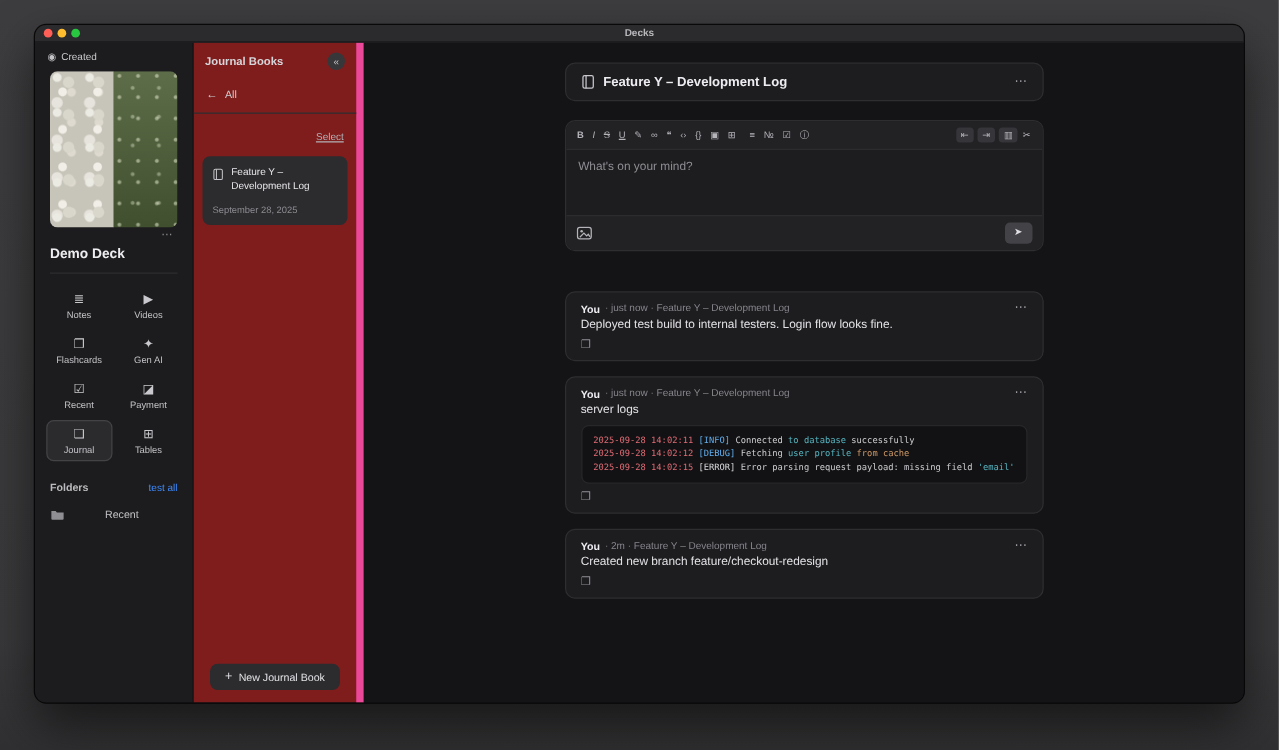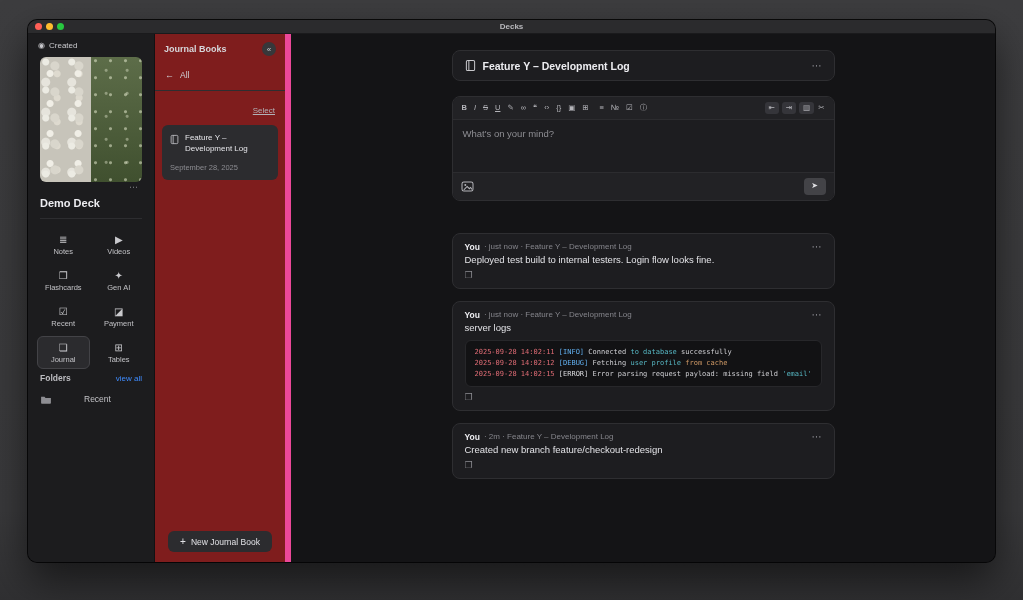--- a/index.html
+++ b/index.html
@@ -52,21 +52,21 @@
     color:#8e8e93; font-size:9px; line-height:1; cursor:pointer; }
   .deck-title { margin:5px 12px 0; font-size:11px; font-weight:700; color:#eeeef2; }
   .side-divider { border-top:1px solid #2d2d30; margin:9px 12px; }
   .tools { display:grid; grid-template-columns:1fr 1fr; gap:3px; margin:0 9px; }
   .tool { display:flex; flex-direction:column; align-items:center; gap:2px;
     padding:5px 2px 4px; border:1px solid rgba(0,0,0,0); border-radius:6px;
     background:none; cursor:pointer; }
   .tool.active { background:#2b2b2e; border-color:#434347; }
   .tool-icon { font-size:10px; color:#c9c9cd; line-height:1.1; }
   .tool-label { font-size:7.5px; color:#c2c2c6; }
-  .folders-row { display:flex; align-items:center; justify-content:space-between; margin:4px 12px 0; }
+  .folders-row { display:flex; align-items:center; justify-content:space-between; margin:16px 12px 0; }
   .folders-label { font-size:8.5px; font-weight:700; color:#bcbcc0; }
   .view-all { font-size:8px; color:#3f8cff; background:none; border:none; cursor:pointer; }
   .recent-row { display:flex; align-items:center; gap:5px; margin:11px 12px; cursor:pointer;
     background:none; border:none; }
   .recent-label { font-size:8.5px; color:#c2c2c6;padding-left:27px; }
   
   .books { width:136px; flex:none; background:#7f1d1d; border-right:6px solid #ec4899;
     display:flex; flex-direction:column; }
   .books-head { display:flex; align-items:center; justify-content:space-between; padding:8px 9px 6px; }
   .books-title { font-size:9px; font-weight:600; color:#d6d6da; }
@@ -191,21 +191,21 @@
     <span class="tool-icon">❏</span>
     <span class="tool-label">Journal</span>
   </button>
           <button class="tool">
     <span class="tool-icon">⊞</span>
     <span class="tool-label">Tables</span>
   </button>
         </div>
       <div class="folders-row">
         <span class="folders-label">Folders</span>
-        <button class="view-all">view all</button>
+        <button class="view-all">test all</button>
       </div>
       <button class="recent-row">
         <svg width="12" height="9" viewBox="0 0 14 11">
           <path d="M1 2.2 h4.2 l1.2 1.5 H13 v6 a1 1 0 0 1 -1 1 H2 a1 1 0 0 1 -1 -1 z" fill="#8e8e93"></path>
         </svg>
         <span class="recent-label">Recent</span>
       </button>
     </aside>
 
     <section class="books">

